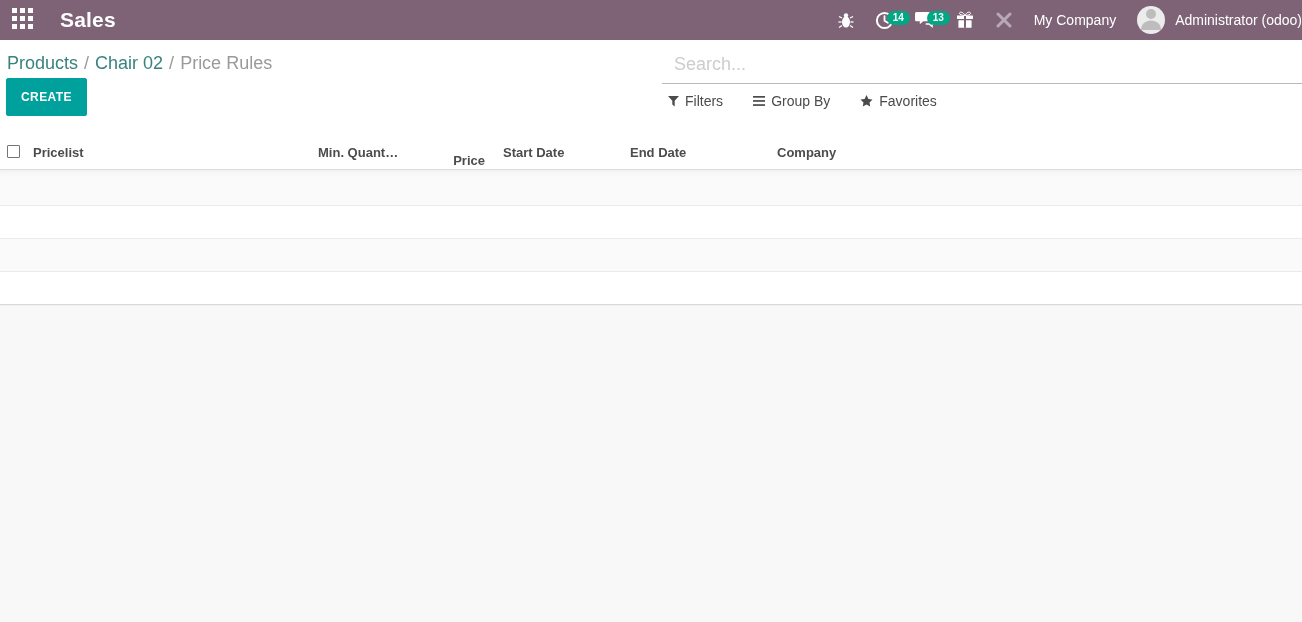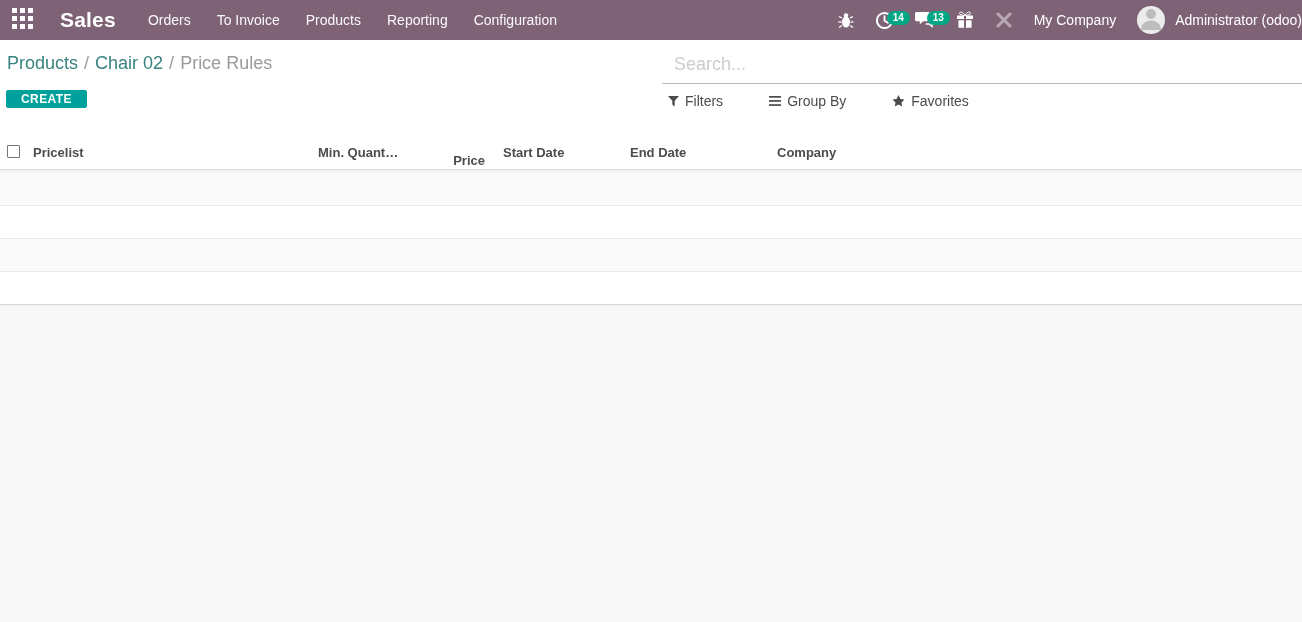--- a/index.html
+++ b/index.html
@@ -19,21 +19,21 @@
     white-space: nowrap;
     color: #fff;
   }
   .apps-btn {
     width: 44px; height: 40px;
     display: flex; align-items: center; justify-content: center;
     cursor: pointer;
   }
   .brand {
     font-size: 21px; font-weight: bold; letter-spacing: .2px;
-    margin-left: 16px; margin-right: 32px;
+    margin-left: 16px; margin-right: 66px;
     cursor: pointer;
   }
   .main-nav { display: flex; align-items: center; gap: 26px; }
   .main-nav .nav-item {
     font-size: 14px; color: rgba(255,255,255,.96);
     cursor: pointer; padding: 11px 0;
   }
   .tb-right {
     margin-left: auto;
     display: flex; align-items: center; gap: 21px;
@@ -63,40 +63,40 @@
 
   
   .control-panel { position: relative; height: 96px; background: #fff; }
   .breadcrumb {
     position: absolute; left: 7px; top: 13px;
     font-size: 18px; color: #9a9a9a;
   }
   .breadcrumb .bc-link { color: #38837f; cursor: pointer; text-decoration: none; }
   .bc-sep { margin: 0 6px; color: #9a9a9a; }
   .create-btn {
-    position: absolute; left: 6px; top: 50px;
+    position: absolute; left: 6px; top: 38px;
     background: #00a09d; color: #fff; border: 1px solid #00a09d;
     font-family: inherit;
     font-size: 12px; font-weight: bold; letter-spacing: .4px;
-    padding: 1px 14px; cursor: pointer; border-radius: 2px;
+    padding: 11px 14px; cursor: pointer; border-radius: 2px;
   }
   .search-wrap {
     position: absolute; left: 662px; right: 0; top: 14px;
     border-bottom: 1px solid #b9b9b9;
     padding: 0 0 8px 12px;
   }
   .search-input {
     width: 100%; border: none; outline: none;
     font-family: inherit; font-size: 18px; color: #4c4c4c;
     background: transparent;
   }
   .search-input::placeholder { color: #cfcccc; }
   .filter-row {
     position: absolute; left: 668px; top: 53px;
-    display: flex; align-items: center; gap: 46px;
+    display: flex; align-items: center; gap: 30px;
   }
   .filter-btn {
     display: inline-flex; align-items: center; gap: 6px;
     font-size: 14px; color: #4b4b4b; cursor: pointer;
     background: none; border: none; font-family: inherit;
   }
   .filter-btn svg { display: block; }
 
   
   .list-table { width: 100%; }
@@ -154,27 +154,20 @@
             <rect x="8" y="8" width="5" height="5"></rect>
             <rect x="16" y="8" width="5" height="5"></rect>
           <rect x="0" y="16" width="5" height="5"></rect>
             <rect x="8" y="16" width="5" height="5"></rect>
             <rect x="16" y="16" width="5" height="5"></rect>
         </g>
       </svg>
     </span>
   </div>
   <div class="brand">Sales</div>
-  <nav class="main-nav">
-    <span class="nav-item">Orders</span>
-    <span class="nav-item">To Invoice</span>
-    <span class="nav-item">Products</span>
-    <span class="nav-item">Reporting</span>
-    <span class="nav-item">Configuration</span>
-  </nav>
 
   <div class="tb-right">
     <span class="tb-icon">
       <svg width="16" height="17" viewBox="0 0 16 17" fill="#ffffff">
         <ellipse cx="8" cy="10" rx="4" ry="5.5"></ellipse>
         <circle cx="8" cy="3.5" r="2.2"></circle>
         <g stroke="#ffffff" stroke-width="1.3" fill="none">
           <path d="M4 6L1 4.5"></path>
             <path d="M12 6l3-1.5"></path>
           <path d="M3.6 10H0.5"></path>

